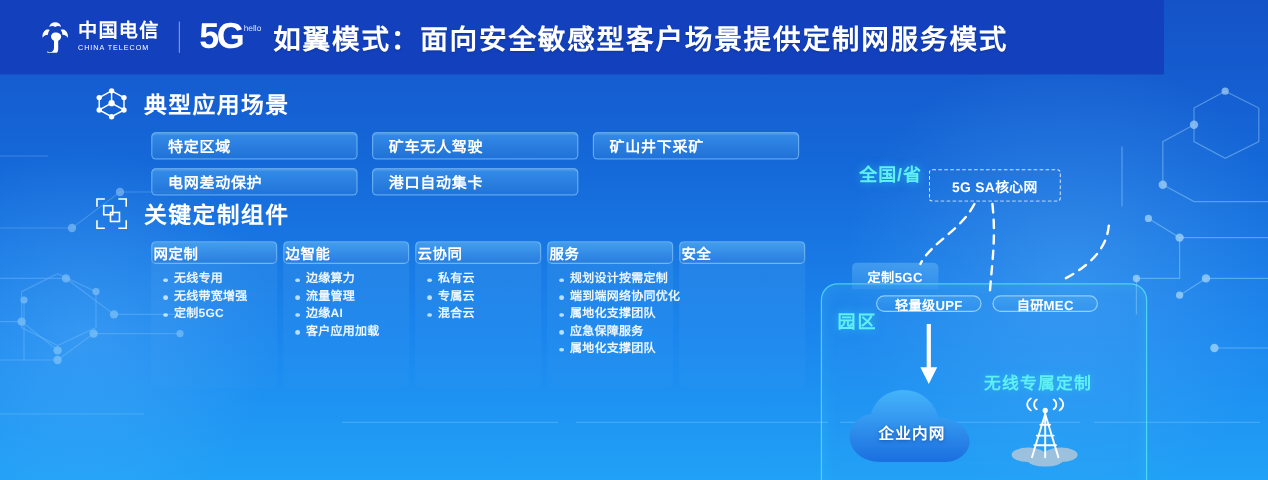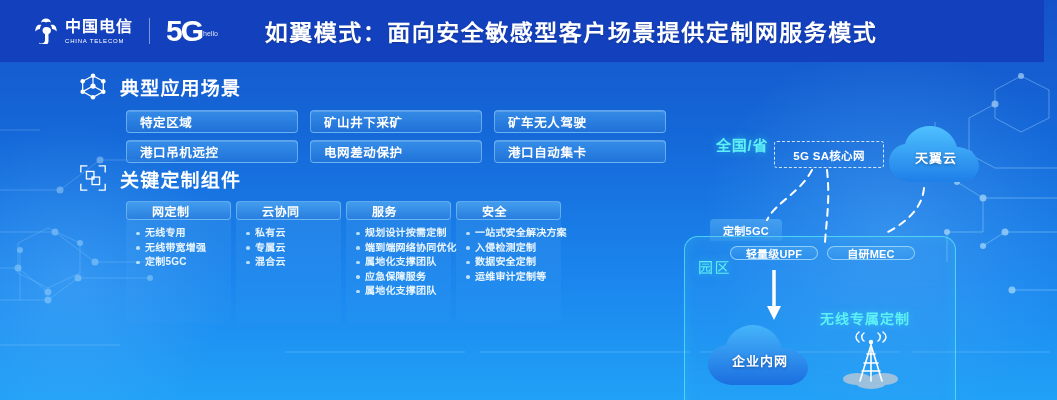--- a/index.html
+++ b/index.html
@@ -10,30 +10,30 @@
     font-family:"Liberation Sans","DejaVu Sans",sans-serif;
     overflow:hidden; position:relative;
   }
   .slide {
     position:relative; width:1057px; height:400px; overflow:hidden;
     background:linear-gradient(180deg,#1452c8 0%,#1569d9 35%,#1b86ee 70%,#21a1f7 100%);
   }
 
   
   .header {
-    position:absolute; left:0; top:0; width:1044px; height:62px;
+    position:absolute; left:0; top:0; width:970px; height:62px;
     background:#1340bd; display:flex; align-items:center; z-index:40;
   }
   .logo-block { display:flex; align-items:center; padding-left:34px; }
   .ct-mark { width:24px; height:26px; margin-right:7px; }
   .ct-text { display:flex; flex-direction:column; line-height:1; }
   .ct-cn { font-size:16px; font-weight:bold; color:#fff; letter-spacing:1px; }
   .ct-en { font-size:6px; color:#ffffff; letter-spacing:0.8px; margin-top:3px; font-family:"Liberation Sans",sans-serif; }
   .divider { width:1px; height:26px; background:rgba(255,255,255,.45); margin:0 16px; }
-  .fiveg { display:flex; align-items:center; }
+  .fiveg { display:flex; align-items:flex-start; }
   .fiveg-num { font-size:30px; font-weight:bold; color:#fff; letter-spacing:-2px; line-height:28px; font-family:"Liberation Sans",sans-serif; }
   .fiveg-hello { font-size:7px; color:#fff; opacity:.85; margin-top:4px; margin-left:1px; }
   .title {
     flex:1; text-align:center; color:#ffffff; font-size:23px; font-weight:bold;
     letter-spacing:1.5px; padding-right:120px;
     text-shadow:0 1px 2px rgba(0,0,0,.18);
   }
 
   
   .deco { position:absolute; inset:0; pointer-events:none; z-index:1; opacity:.55; }
@@ -68,21 +68,21 @@
     display:grid; grid-template-columns:repeat(5,105px); gap:0 5px; width:545px;
   }
   .comp-col {
     background:linear-gradient(180deg,rgba(90,175,240,.20),rgba(90,175,240,.05));
     border-radius:5px; padding:0 0 8px 0; min-height:122px;
   }
   .comp-head {
     height:19px; border-radius:4px; margin:0 0 6px 0;
     background:linear-gradient(180deg,rgba(70,160,238,.9),rgba(42,124,220,.75));
     border:1px solid rgba(150,210,255,.5);
-    display:flex; align-items:center; padding-left:25px;
+    display:flex; align-items:center; padding-left:1px;
     color:#fff; font-size:12px; font-weight:bold; letter-spacing:.5px;
   }
   .comp-list { padding-left:9px;font-weight:bold; }
   .comp-item {
     position:relative; color:#eaf6ff; font-size:10px; line-height:14.5px;
     padding-left:10px; letter-spacing:.2px; white-space:nowrap;
   }
   .comp-item::before {
     content:""; position:absolute; left:1px; top:5.5px;
     width:3.5px; height:3.5px; border-radius:50%;
@@ -122,21 +122,21 @@
   }
 
   .park {
     position:absolute; left:12px; top:138px; width:272px; height:180px;
     border:1.5px solid rgba(90,235,245,.75); border-radius:14px;
     background:linear-gradient(180deg,rgba(70,175,245,.14),rgba(70,175,245,.04));
     box-shadow:0 0 14px rgba(70,220,245,.18) inset;
   }
   .lbl-park {
     position:absolute; left:26px; top:158px;
-    color:#5ef0f5; font-size:15px; font-weight:normal; letter-spacing:1.5px;
+    color:#5ef0f5; font-size:15px; font-weight:bold; letter-spacing:1.5px;
     text-shadow:0 0 8px rgba(60,230,240,.5); z-index:5;
   }
   .pill {
     position:absolute; height:14px; border-radius:11px;
     border:1px solid rgba(175,225,255,.75);
     background:linear-gradient(180deg,rgba(90,180,245,.35),rgba(60,150,230,.18));
     display:flex; align-items:center; justify-content:center;
     color:#ffffff; font-size:11px; font-weight:bold; letter-spacing:.2px; z-index:5;
   }
   .pill-upf { left:58px; top:148px; width:88px; }
@@ -248,23 +248,22 @@
           <circle cx="5" cy="22" r="2.4"></circle>
             <circle cx="5" cy="11" r="2.4"></circle>
           <circle cx="16" cy="16" r="2.8"></circle>
         </g>
       </svg>
       <span class="sec-title">典型应用场景</span>
     </div>
 
     <div class="scen-grid">
       <div class="scen-box">特定区域</div>
+      <div class="scen-box">矿车无人驾驶</div>
       <div class="scen-box">矿山井下采矿</div>
-      <div class="scen-box">矿车无人驾驶</div>
-      <div class="scen-box">港口吊机远控</div>
       <div class="scen-box">电网差动保护</div>
       <div class="scen-box">港口自动集卡</div>
     </div>
 
     <div class="sec-head" style="">
       <svg class="sec-icon" viewBox="0 0 32 32">
         <g stroke="#ffffff" stroke-width="1.4" fill="none">
           <path d="M10 3 L3 3 L3 10 M22 3 L29 3 L29 10 M29 22 L29 29 L22 29 M10 29 L3 29 L3 22"></path>
           <rect x="9" y="9" width="8" height="8"></rect>
           <rect x="15" y="15" width="8" height="8"></rect>
@@ -277,20 +276,29 @@
 
       <div class="comp-col">
         <div class="comp-head">网定制</div>
         <div class="comp-list">
           <div class="comp-item">无线专用</div>
           <div class="comp-item">无线带宽增强</div>
           <div class="comp-item">定制5GC</div>
         </div>
       </div>
 
+      <div class="comp-col">
+        <div class="comp-head">边智能</div>
+        <div class="comp-list">
+          <div class="comp-item">边缘算力</div>
+          <div class="comp-item">流量管理</div>
+          <div class="comp-item">边缘AI</div>
+          <div class="comp-item">客户应用加载</div>
+        </div>
+      </div>
 
       <div class="comp-col">
         <div class="comp-head">云协同</div>
         <div class="comp-list">
           <div class="comp-item">私有云</div>
           <div class="comp-item">专属云</div>
           <div class="comp-item">混合云</div>
         </div>
       </div>
 
@@ -300,57 +308,39 @@
           <div class="comp-item">规划设计按需定制</div>
           <div class="comp-item">端到端网络协同优化</div>
           <div class="comp-item">属地化支撑团队</div>
           <div class="comp-item">应急保障服务</div>
           <div class="comp-item">属地化支撑团队</div>
         </div>
       </div>
 
       <div class="comp-col">
         <div class="comp-head">安全</div>
-        <div class="comp-list">
-          <div class="comp-item">一站式安全解决方案</div>
-          <div class="comp-item">入侵检测定制</div>
-          <div class="comp-item">数据安全定制</div>
-          <div class="comp-item">运维审计定制等</div>
-        </div>
       </div>
 
     </div>
   </div>
 
   <div class="right">
 
     <svg class="svg-lines" viewBox="0 0 385 338">
       <g stroke="#ffffff" stroke-width="2" fill="none" stroke-dasharray="7 6" stroke-linecap="round">
         <path d="M140,72 C128,95 104,104 95,122"></path>
         <path d="M155,72 C158,100 155,118 153,144"></path>
         <path d="M252,90 C250,112 232,126 212,136"></path>
       </g>
     </svg>
 
     <div class="lbl-national">全国/省</div>
 
     <div class="box-core">5G SA核心网</div>
 
-    <div class="cloud-tianyi">
-      <svg viewBox="0 0 98 62" style="position:absolute;inset:0;">
-        <defs>
-          <linearGradient id="gTianyi" x1="0" y1="0" x2="0" y2="1">
-            <stop offset="0%" stop-color="#4fc0ff"></stop>
-            <stop offset="100%" stop-color="#1e7fe8"></stop>
-          </linearGradient>
-        </defs>
-        <path fill="url(#gTianyi)" d="M26 58 C11 58 2 49 2 38 C2 29 9 21 18 20 C21 9 31 2 43 2 C56 2 67 11 70 23 C82 23 92 32 92 42 C92 51 84 58 74 58 Z"></path>
-      </svg>
-      <div class="cl-label">天翼云</div>
-    </div>
 
     <div class="tag-5gc">定制5GC</div>
 
     <div class="park"></div>
     <div class="lbl-park">园区</div>
 
     <div class="pill pill-upf">轻量级UPF</div>
     <div class="pill pill-mec">自研MEC</div>
 
     <svg style="position:absolute;left:92px;top:172px;width:20px;height:52px;z-index:5;" viewBox="0 0 20 52">

